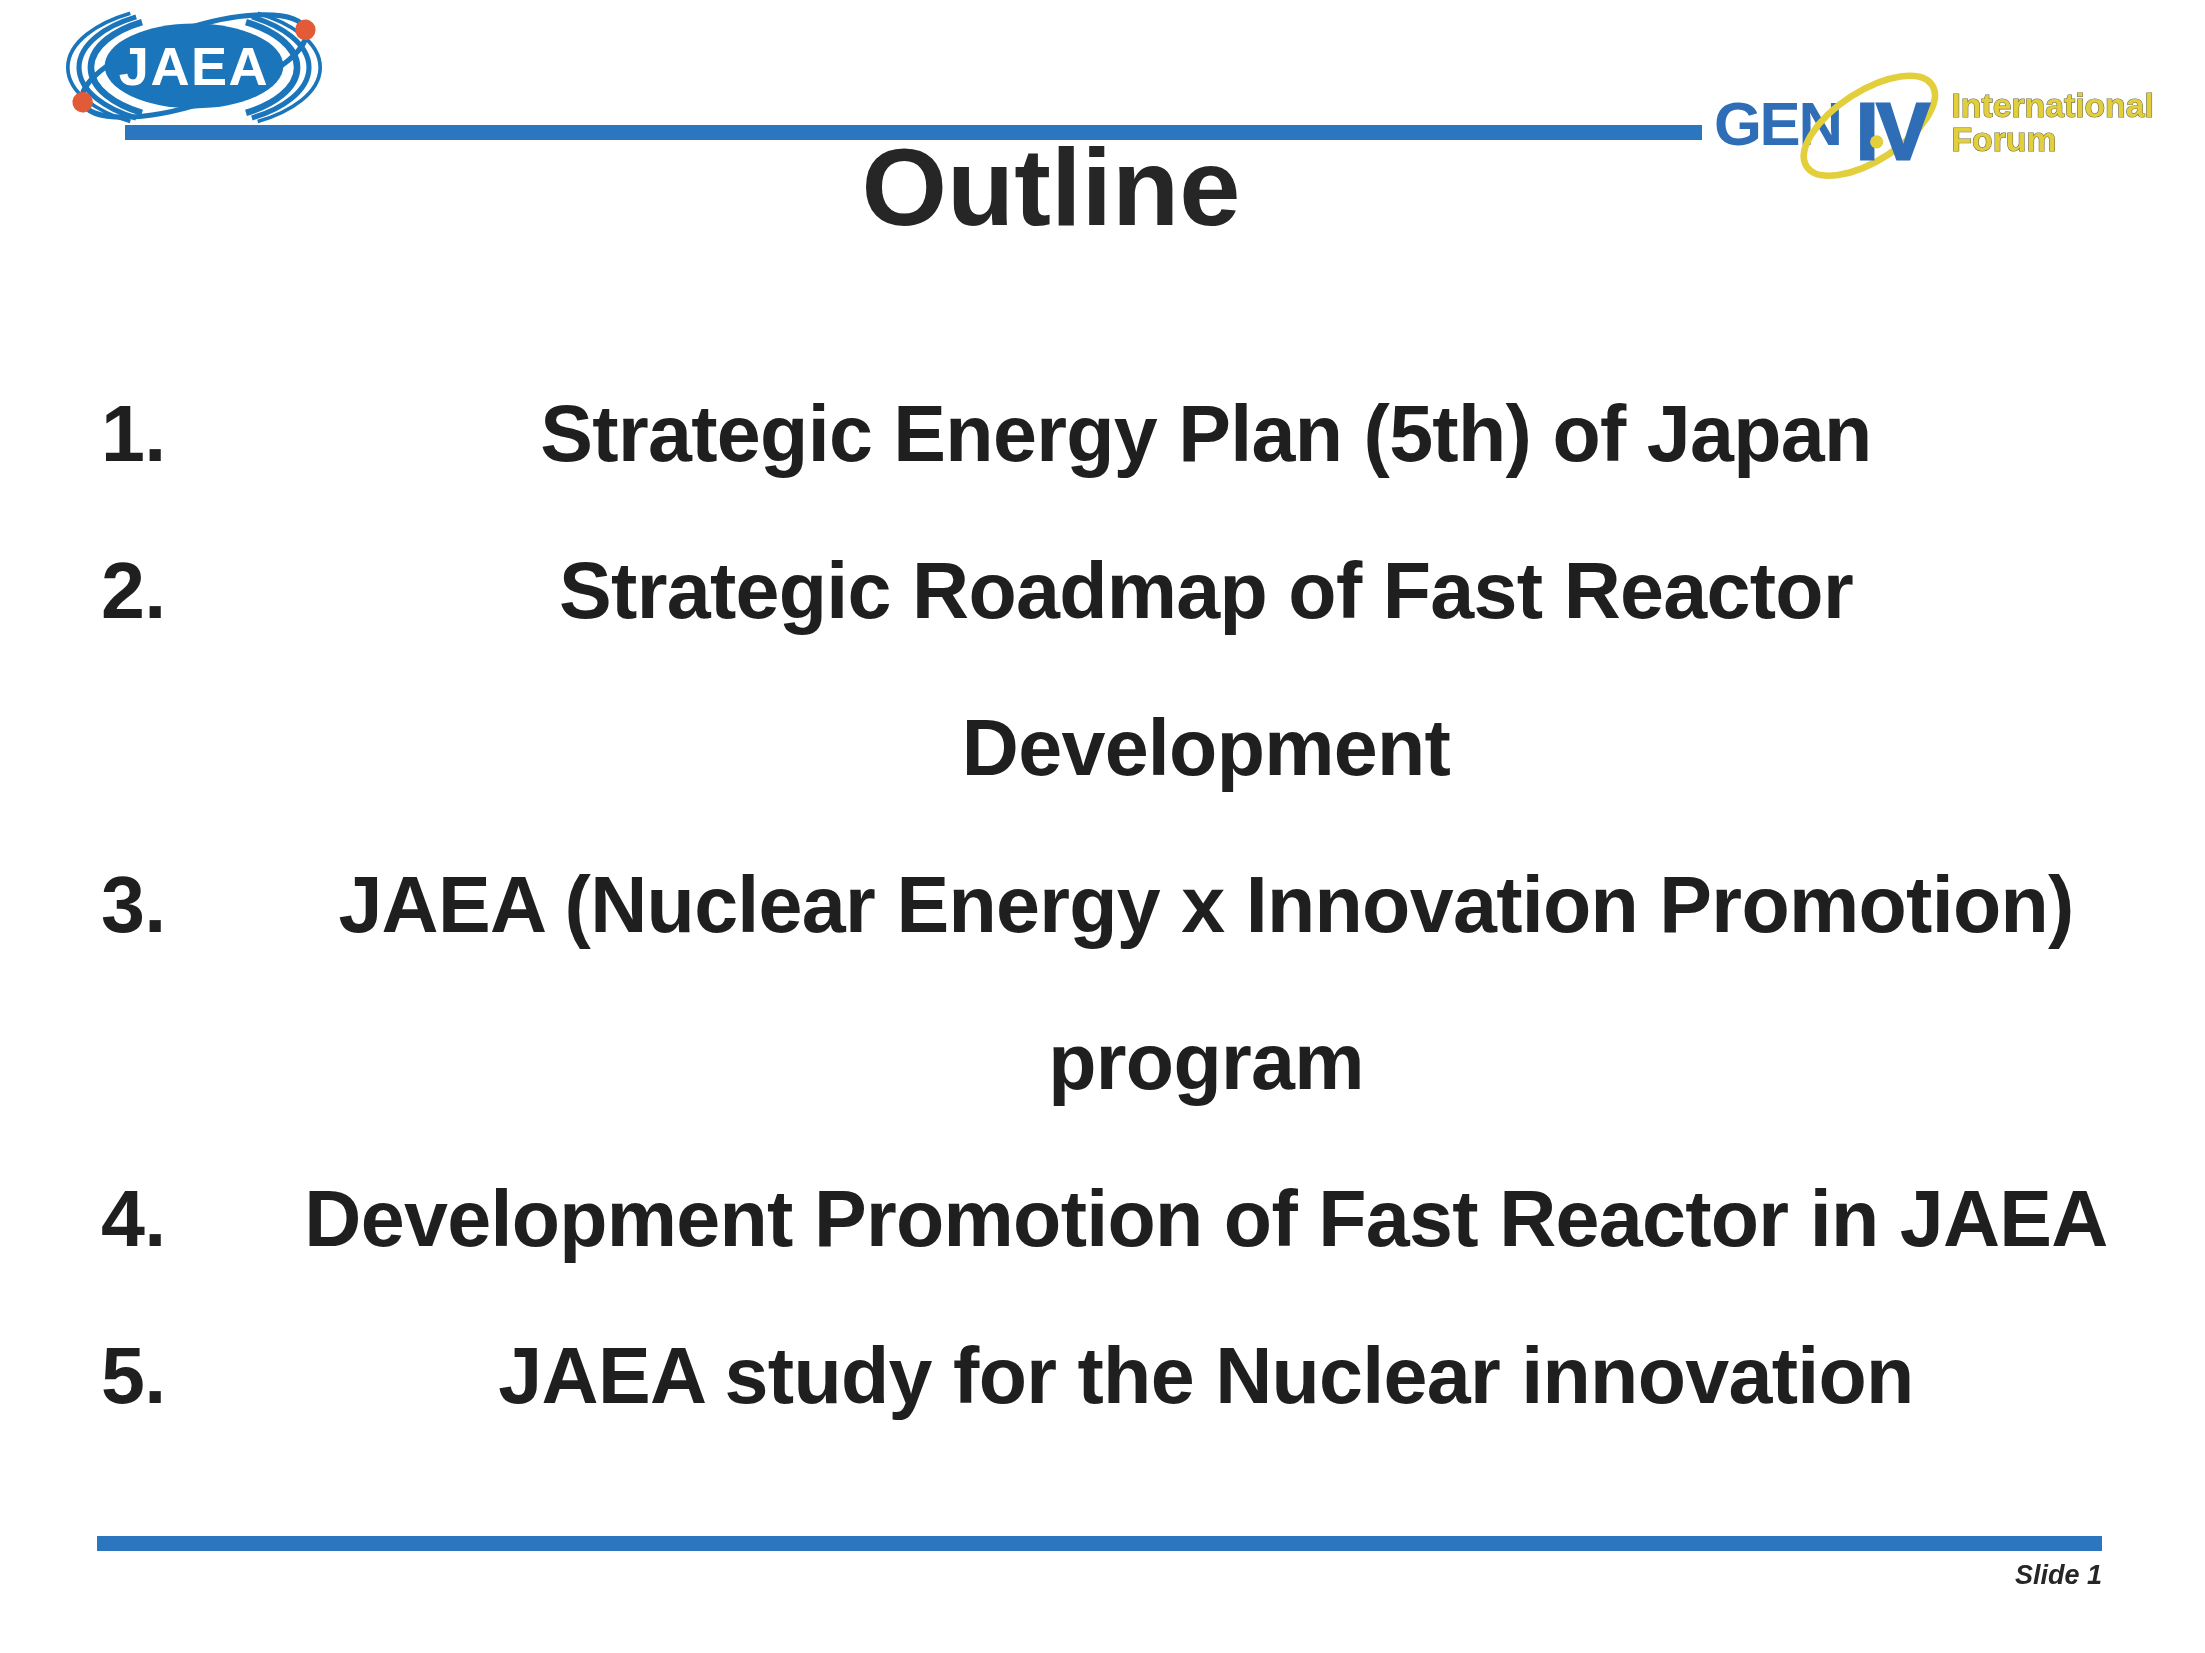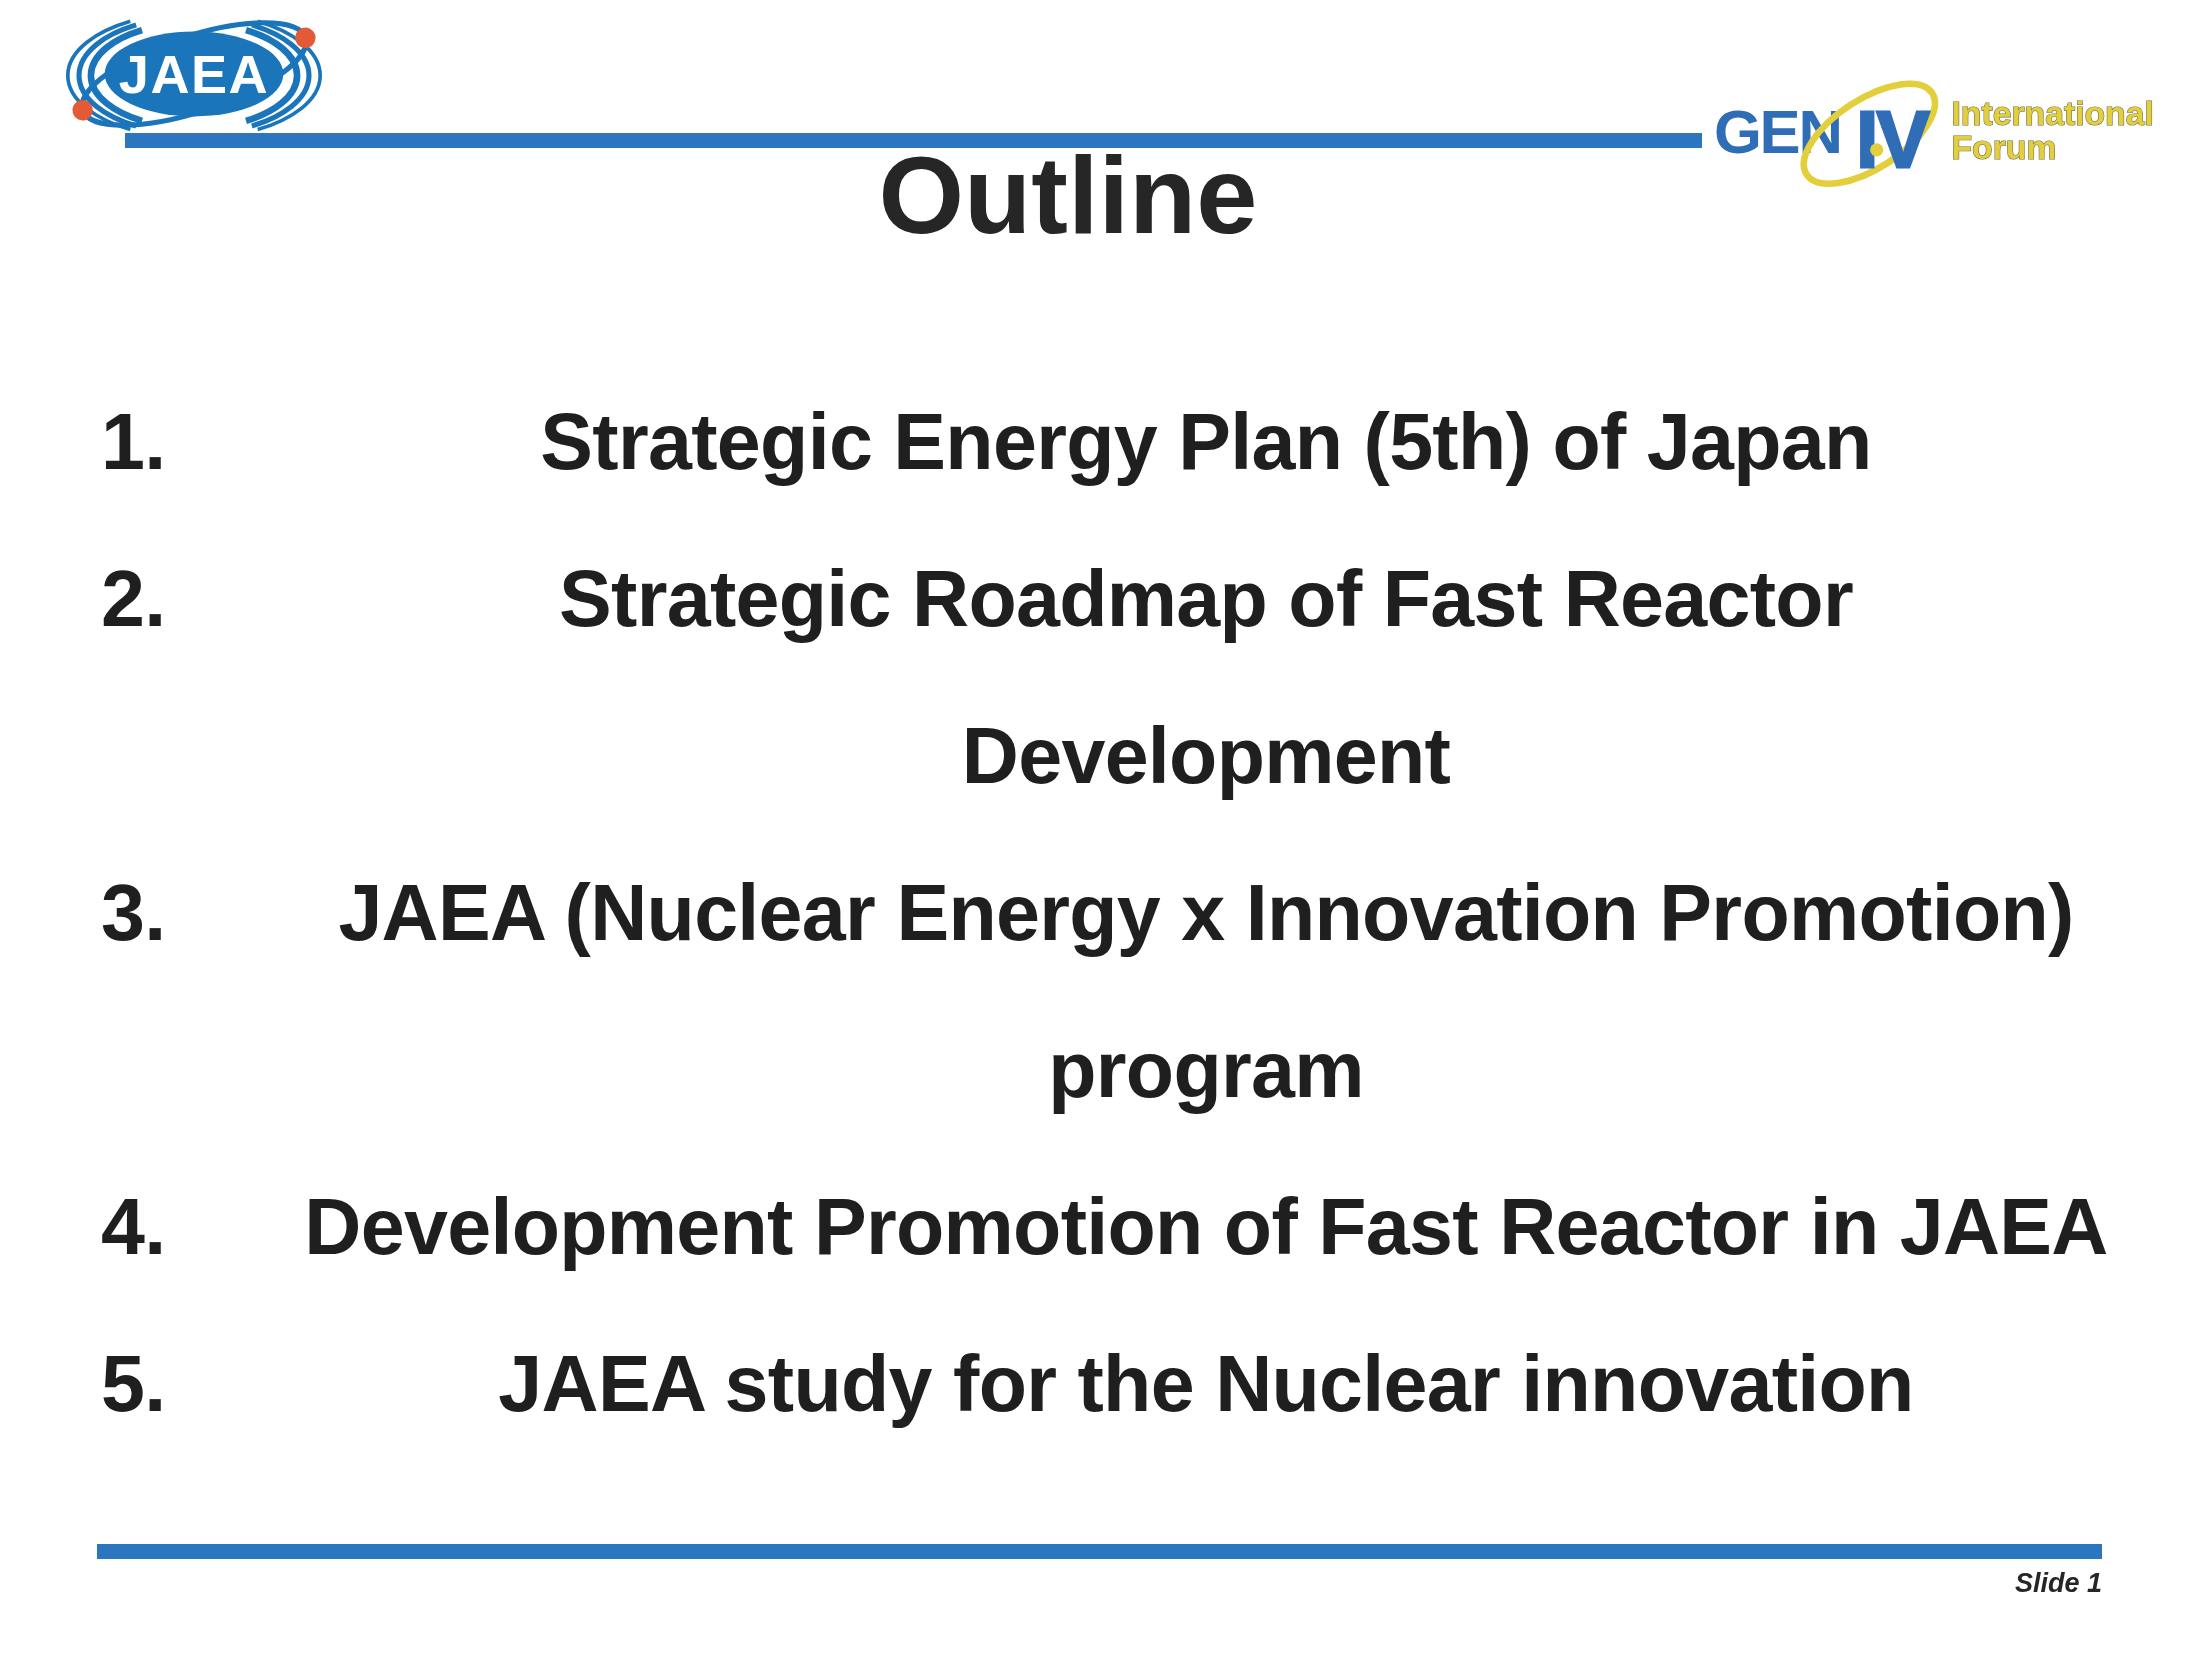--- a/index.html
+++ b/index.html
@@ -3,21 +3,21 @@
 <meta charset="utf-8">
 <style>
   * { margin: 0; padding: 0; box-sizing: border-box; }
   html, body { width: 2205px; height: 1654px; }
   body {
     background: #ffffff;
     font-family: "Liberation Sans", sans-serif;
     position: relative;
     overflow: hidden;
   }
-  .slide { position: absolute; inset: 0; margin-top: 8px; }
+  .slide { position: absolute; inset: 0; }
 
   
   .jaea-logo {
     position: absolute;
     left: 50px; top: 2.9px;
     width: 288px; height: 123px;
     overflow: visible;
   }
   .top-rule {
     position: absolute;
@@ -28,21 +28,21 @@
   .geniv-logo {
     position: absolute;
     left: 1709px; top: 70px;
     width: 441px; height: 110px;
     overflow: visible;
   }
 
   
   .title {
     position: absolute;
-    left: 17px; top: 123px;
+    left: 0; top: 123px;
     width: 2102px;
     text-align: center;
     font-size: 110px;
     font-weight: bold;
     color: #262626;
     letter-spacing: 0px;
   }
 
   
   .outline-list {

